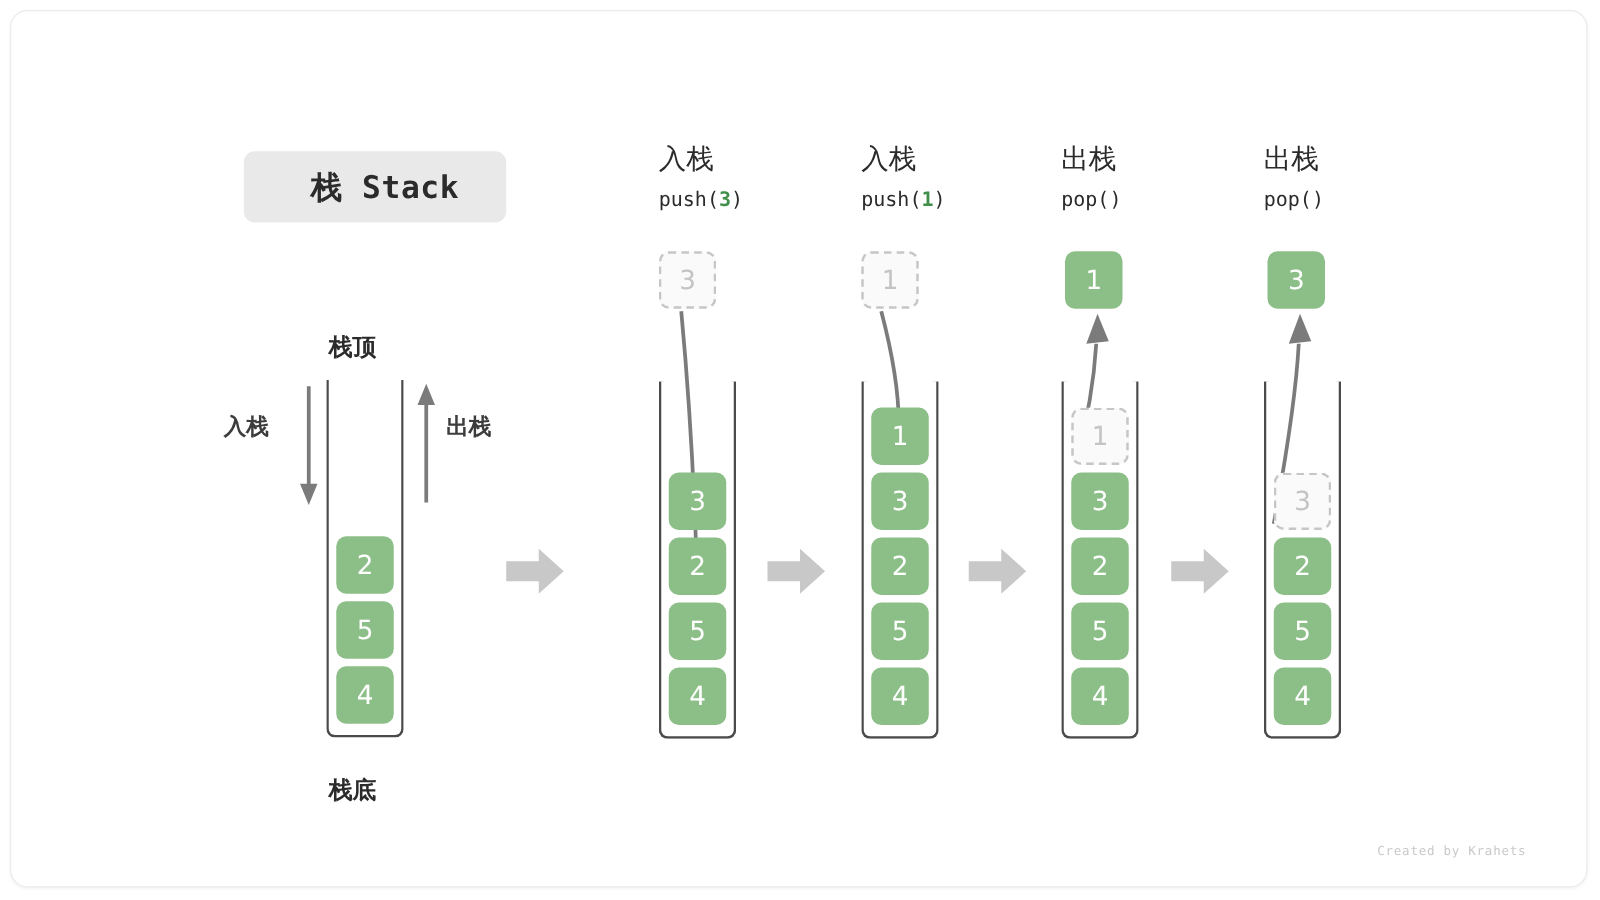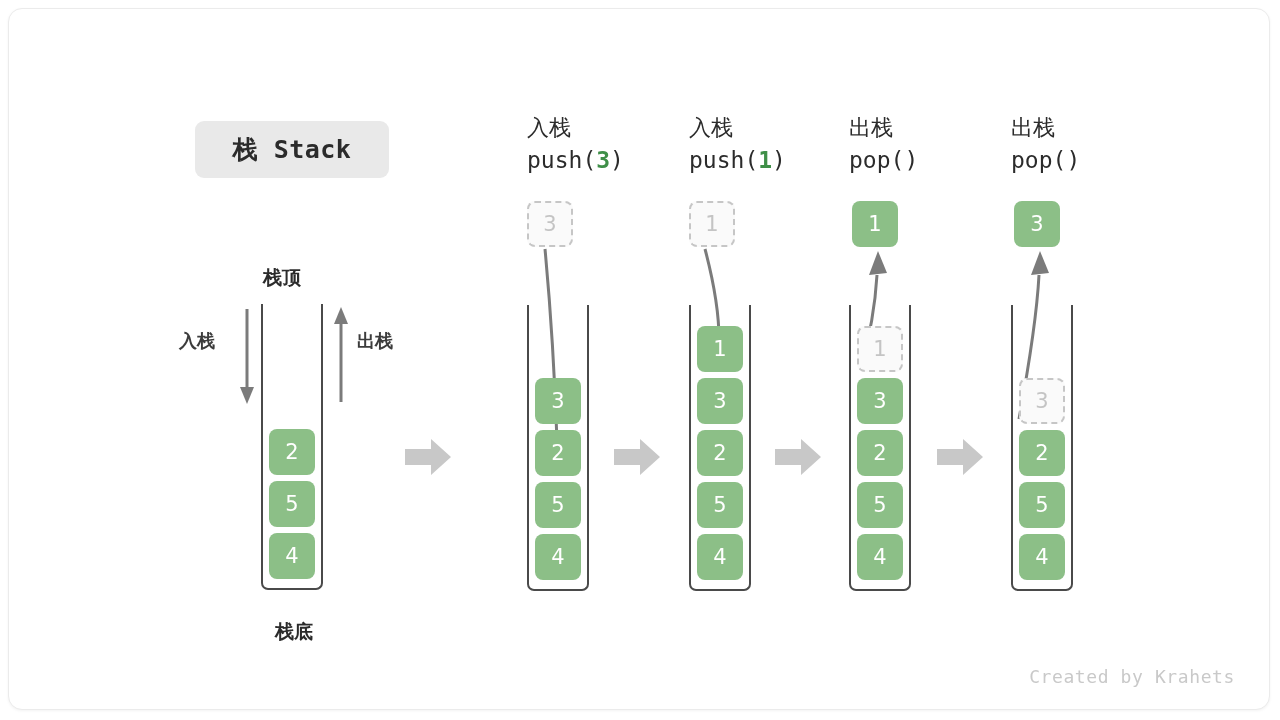--- a/index.html
+++ b/index.html
@@ -36,20 +36,21 @@
     background: #e9e9e9;
     border-radius: 9px;
     display: flex;
     align-items: center;
     justify-content: center;
     font-family: "DejaVu Sans Mono", "Liberation Mono", monospace;
     font-size: 25px;
     font-weight: bold;
     color: #2b2b2b;
     letter-spacing: 0.5px;
+    padding-left: 16px;
   }
 
   
   .cn-label {
     font-family: "DejaVu Sans", "Liberation Sans", sans-serif;
     font-weight: bold;
     font-size: 19px;
     color: #2b2b2b;
     white-space: nowrap;
   }
@@ -109,35 +110,35 @@
     color: #2b2b2b;
     white-space: nowrap;
   }
   .col-head .cn {
     font-size: 22px;
     display: block;
     line-height: 30px;
   }
   .col-head .code {
     font-family: "DejaVu Sans Mono", "Liberation Mono", monospace;
-    font-size: 23px;
+    font-size: 16px;
     display: block;
     line-height: 34px;
   }
   .col-head .code .arg { color: #3f8f48; font-weight: bold; }
 
   
   .sep-arrow { width: 46px; height: 40px; }
 
   
   #footer {
-    right: 34px;
+    right: 48px;
     bottom: 22px;
     font-family: "DejaVu Sans Mono", "Liberation Mono", monospace;
-    font-size: 18px;
+    font-size: 10px;
     color: #c9c9c9;
     letter-spacing: 0.6px;
   }
   svg { display: block; overflow: visible; }
 </style>
 </head>
 <body>
 
 <div id="card" class="abs">
 
@@ -172,21 +173,21 @@
           <span>2</span>
         </div>
         <div class="cell solid">
           <span>5</span>
         </div>
         <div class="cell solid">
           <span>4</span>
         </div>
       </div>
 
-    <div class="abs cn-label" style="left:96px; top:370px;text-align:right;">栈底</div>
+    <div class="abs cn-label" style="left:84px; top:370px;text-align:right;">栈底</div>
   </div>
 
   <div class="abs" style="left:396px; top:428px;">
     <svg class="sep-arrow" viewBox="0 0 46 40">
       <polygon points="0,12 26,12 26,2 46,20 26,38 26,28 0,28" fill="#c8c8c8"></polygon>
     </svg>
   </div>
 
   <div class="abs" style="left:518px; top:104px;">
     <div class="col-head">

